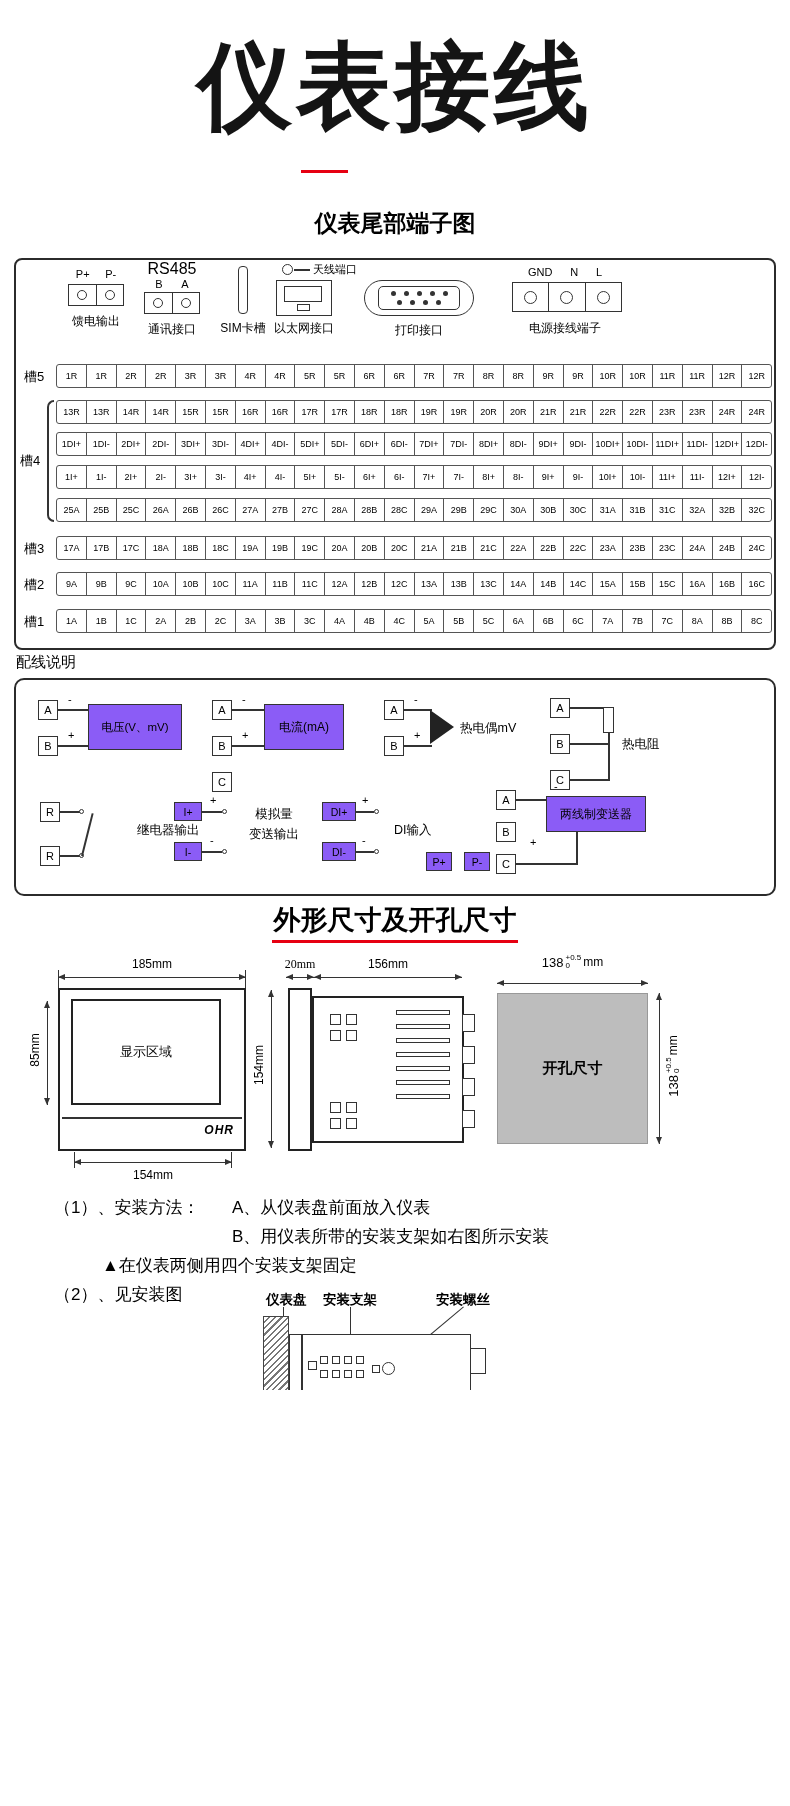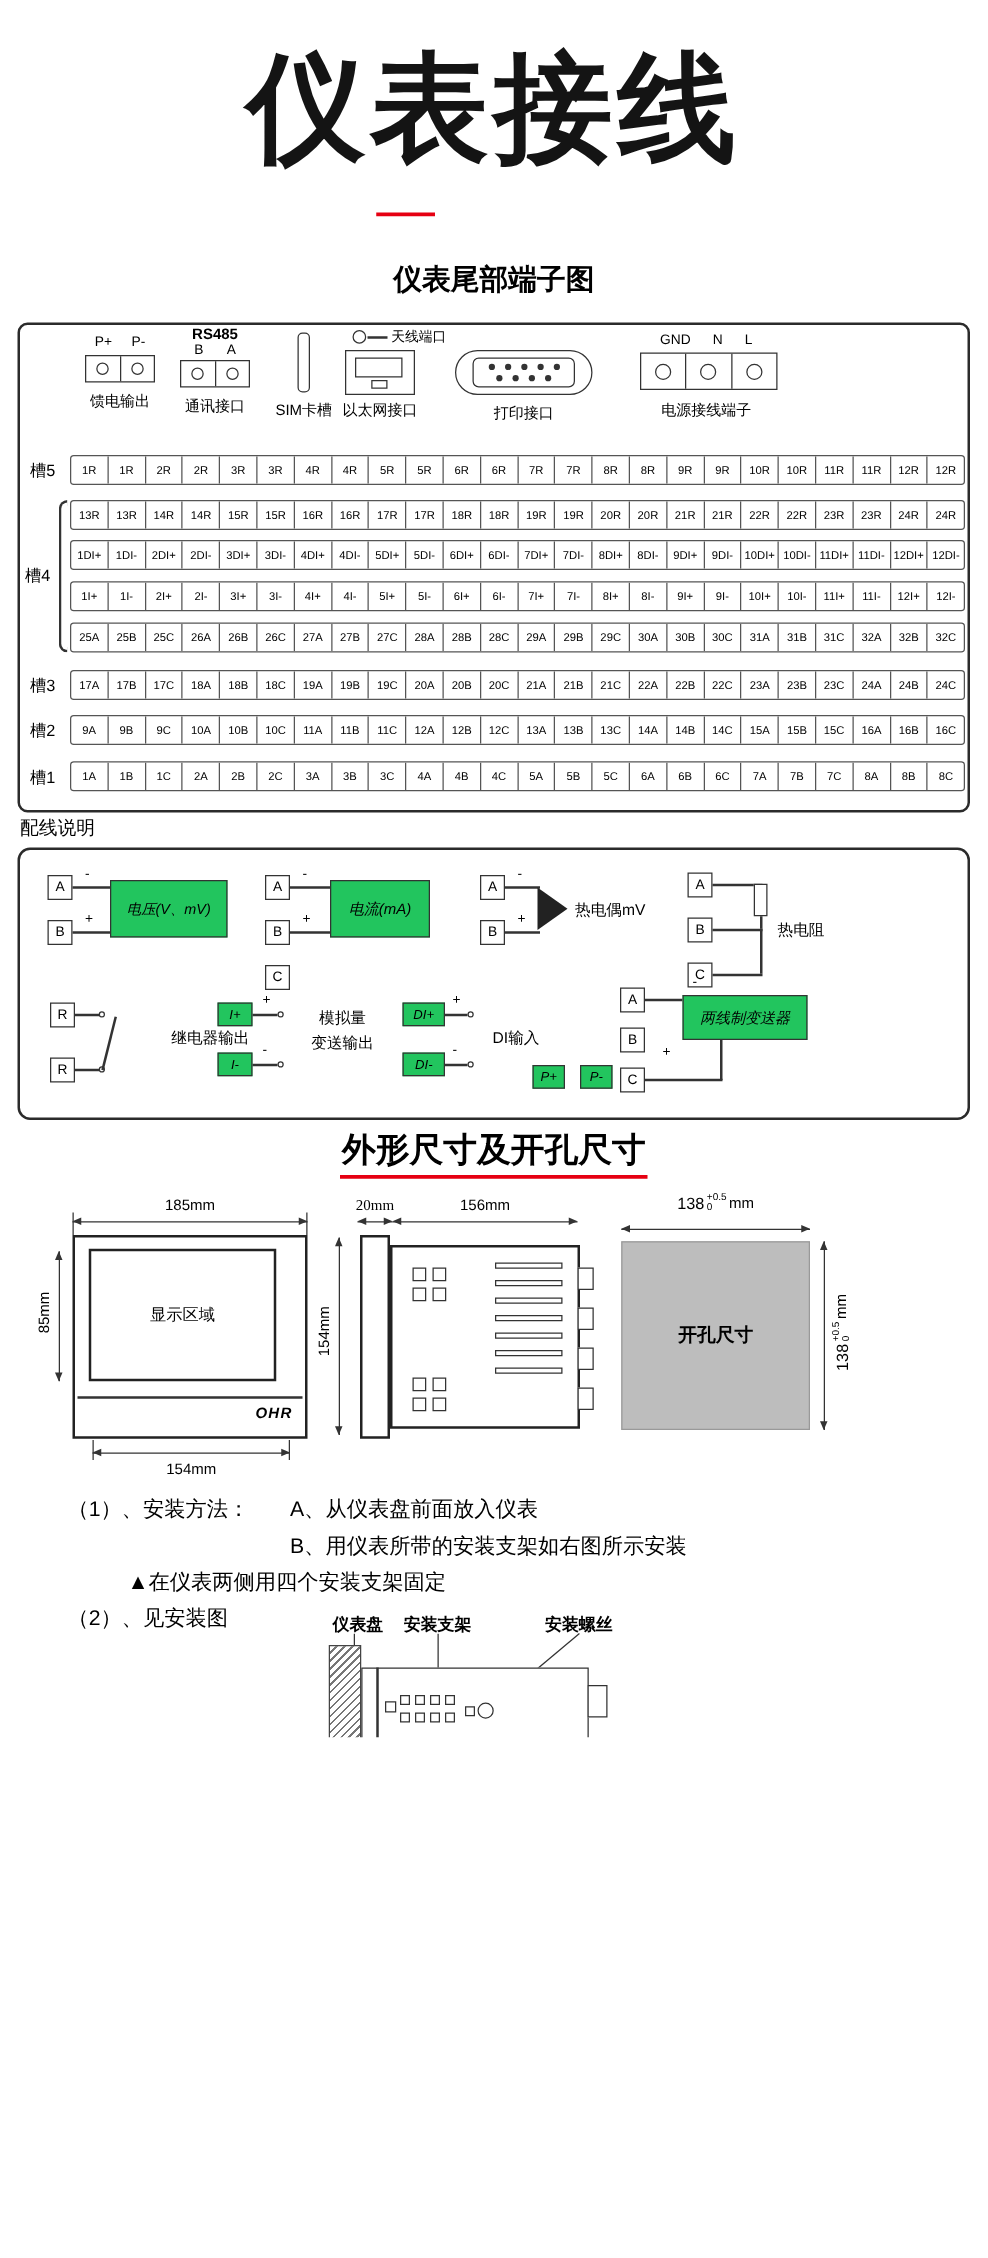--- a/index.html
+++ b/index.html
@@ -16,21 +16,21 @@
   .tsq { flex:1; display:flex; align-items:center; justify-content:center; border-right:1.5px solid #333; }
   .tsq:last-child { border-right:none; }
   .circ { width:10px; height:10px; border:1.5px solid #333; border-radius:50%; }
   .circ-lg { width:13px; height:13px; border:1.5px solid #333; border-radius:50%; }
   .clabel { font-size:12px; text-align:center; white-space:nowrap; }
   .slot-label { font-size:13px; white-space:nowrap; }
   .trow { display:flex; border:1px solid #555; border-radius:3px; overflow:hidden; background:#fff; }
   .tcell { flex:1; display:flex; align-items:center; justify-content:center; font-size:9px; border-right:1px solid #555; }
   .tcell:last-child { border-right:none; }
   .wsq { position:absolute; width:20px; height:20px; border:1.5px solid #333; display:flex; align-items:center; justify-content:center; font-size:11px; background:#fff; }
-  .wbox { position:absolute; border:1.5px solid #333; display:flex; align-items:center; justify-content:center; background:#22c55e;font-style:italic; }
+  .wbox { position:absolute; border:1.5px solid #333; display:flex; align-items:center; justify-content:center; background:#8b5cf6; }
   .wire { position:absolute; background:#333; }
   .sign { position:absolute; font-size:11px; }
   .wtext { position:absolute; font-size:12.5px; white-space:nowrap; }
   .ocirc { position:absolute; width:5px; height:5px; border:1.2px solid #333; border-radius:50%; background:#fff; }
   .dotrow { display:flex; justify-content:center; gap:8px; }
   .dot { width:5px; height:5px; background:#333; border-radius:50%; }
   .dimtext { position:absolute; font-size:12px; text-align:center; white-space:nowrap; }
   .dimh { position:absolute; height:0; border-top:1.2px solid #333; }
   .dimh::before { content:""; position:absolute; left:0; top:-4px; width:0; height:0; border-top:3.5px solid transparent; border-bottom:3.5px solid transparent; border-right:7px solid #333; }
   .dimh::after { content:""; position:absolute; right:0; top:-4px; width:0; height:0; border-top:3.5px solid transparent; border-bottom:3.5px solid transparent; border-left:7px solid #333; }
@@ -65,21 +65,21 @@
             <div class="circ"></div>
           </div>
         <div class="tsq">
             <div class="circ"></div>
           </div>
       </div>
       <div class="clabel" style="margin-top:7px;">馈电输出</div>
     </div>
 
     <div class="abs" style="left:118px;top:0;width:76px;">
-      <div class="ctr" style="font-size:12px;font-weight:bold;">RS485</div>
+      <div class="ctr" style="font-size:16px;">RS485</div>
       <div class="pinrow" style="width:52px;margin:0 auto;">
         <span>B</span>
         <span>A</span>
       </div>
       <div class="tblock" style="width:56px;height:22px;margin:2px auto 0;">
         <div class="tsq">
             <div class="circ"></div>
           </div>
         <div class="tsq">
             <div class="circ"></div>

